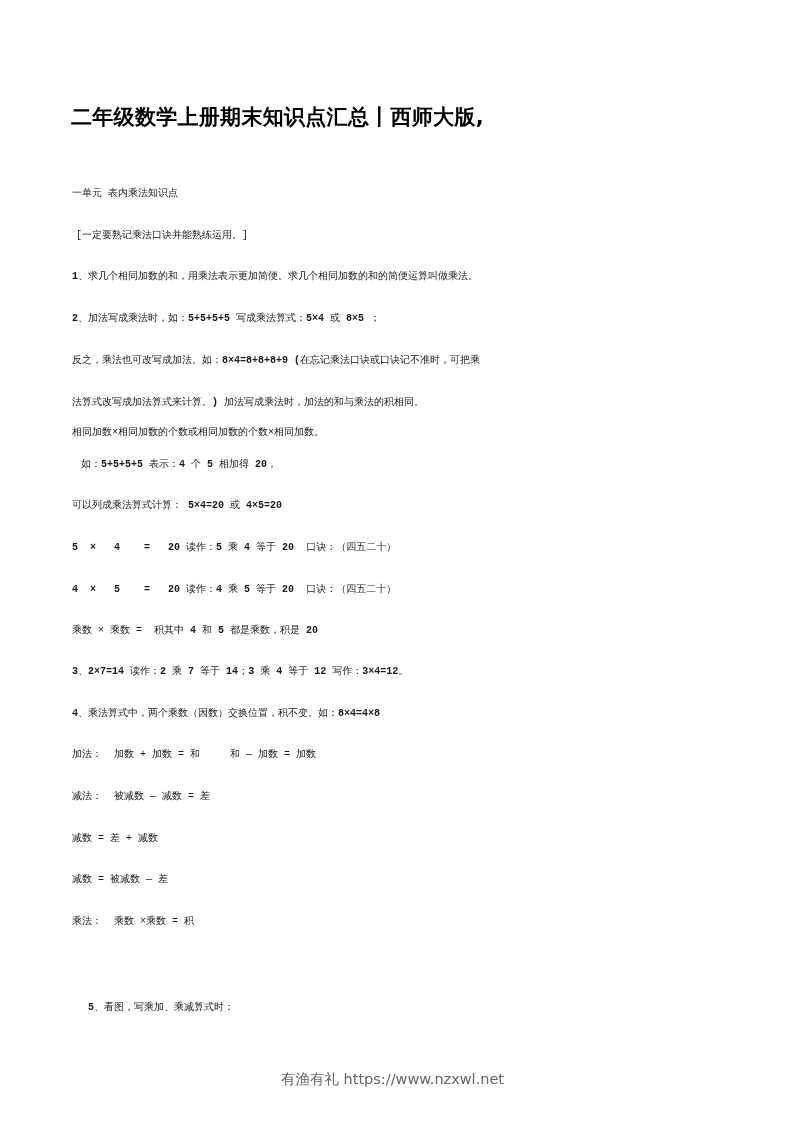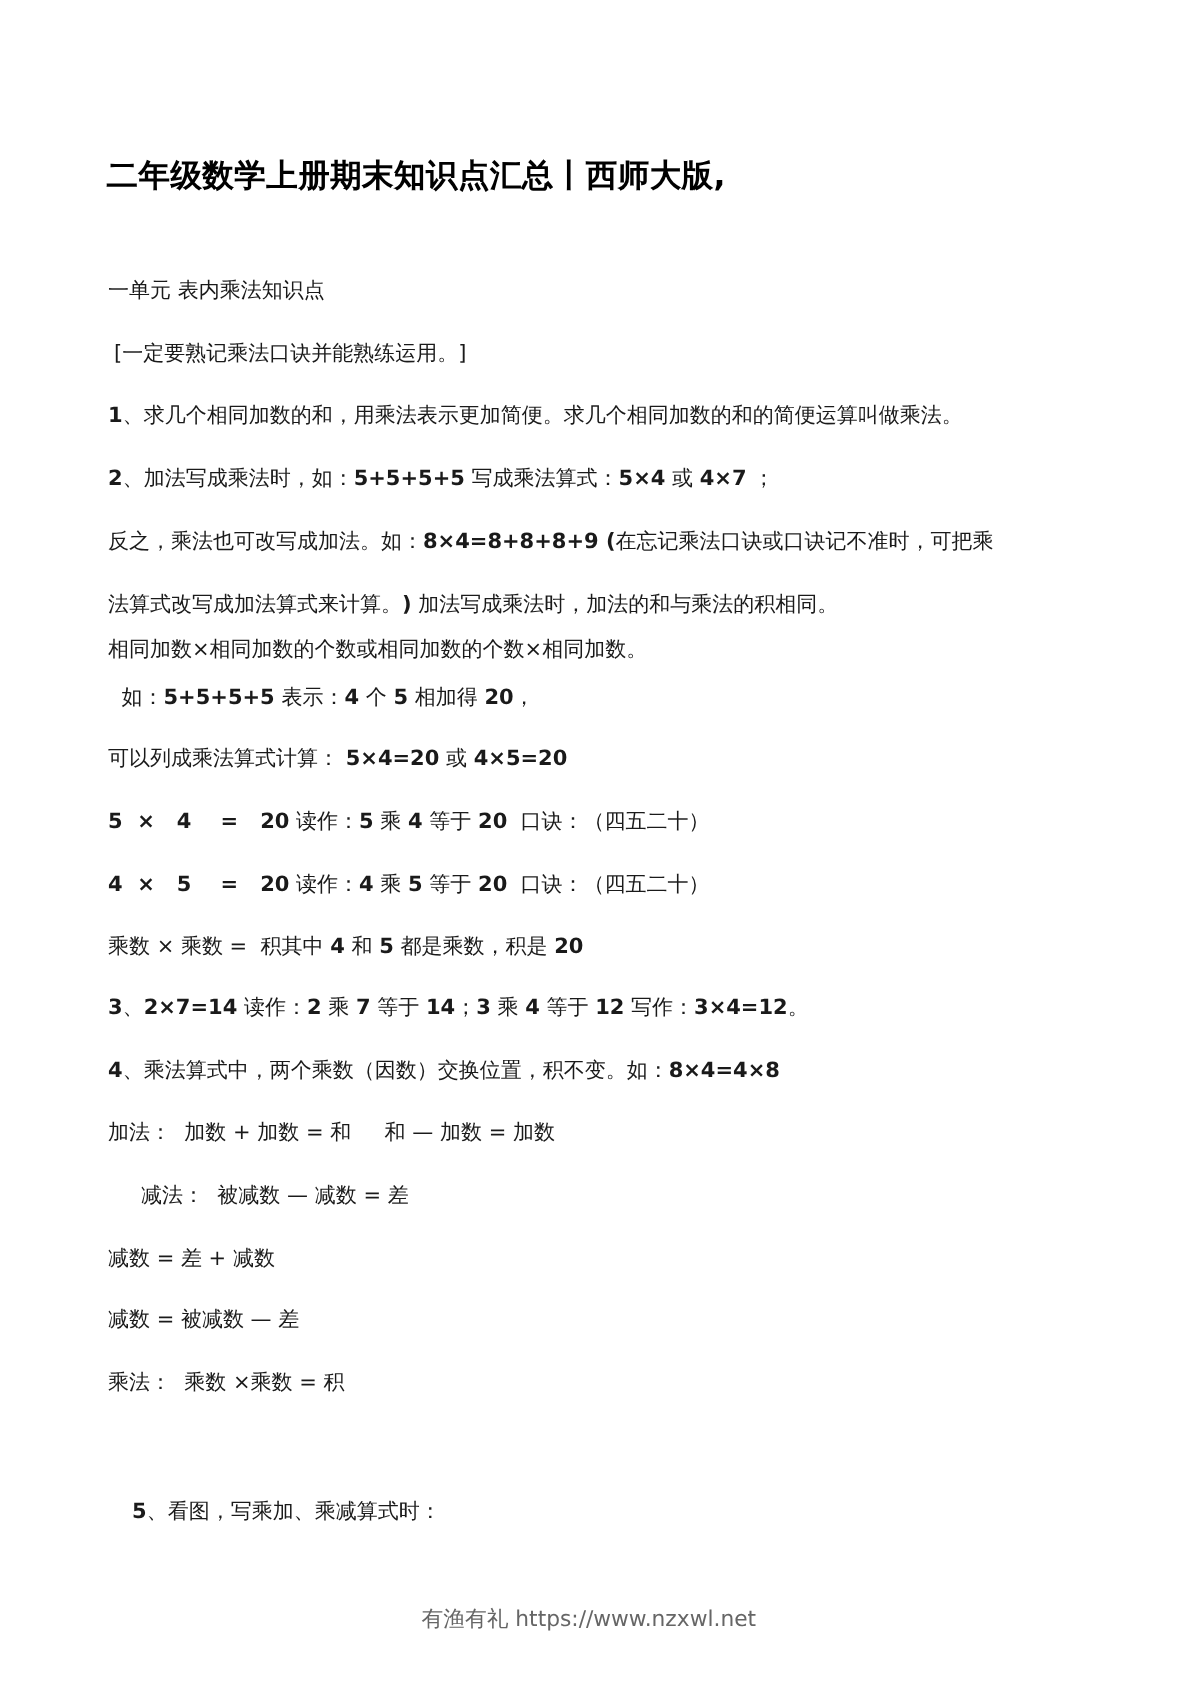--- a/index.html
+++ b/index.html
@@ -3,21 +3,21 @@
 <meta charset="utf-8">
 <style>
   html, body { margin: 0; padding: 0; background: #ffffff; }
   body {
     width: 793px; height: 1122px; position: relative; overflow: hidden;
     font-family: "DejaVu Sans", "Liberation Sans", sans-serif;
     color: #111111;
   }
   .line {
     position: absolute; left: 72px; white-space: nowrap;
-    font-size: 14px; line-height: 20px; color: #1a1a1a;
+    font-size: 10px; line-height: 20px; color: #1a1a1a; font-family: Liberation Mono, monospace;
   }
   .title {
     position: absolute; left: 71px; top: 103px;
     font-size: 21px; font-weight: bold; color: #000000; white-space: nowrap;
     letter-spacing: 0.3px;
   }
   b { font-weight: bold; }
   .footer {
     position: absolute; left: 0; width: 785px; top: 1070px; text-align: center;
     font-size: 14.5px; color: #666666; white-space: nowrap;
@@ -30,21 +30,21 @@
 
 <div class="line" style="top:184px;">一单元  表内乘法知识点</div>
 
 <div class="line" style="top:226px; left:76px;">[一定要熟记乘法口诀并能熟练运用。]</div>
 
 <div class="line" style="top:267px;">
   <b>1</b><span>、求几个相同加数的和，用乘法表示更加简便。求几个相同加数的和的简便运算叫做乘法。</span>
 </div>
 
 <div class="line" style="top:309px;">
-  <b>2</b><span>、加法写成乘法时，如：</span><b>5+5+5+5</b><span> 写成乘法算式：</span><b>5×4</b><span> 或 </span><b>4×7</b><span> ；</span>
+  <b>2</b><span>、加法写成乘法时，如：</span><b>5+5+5+5</b><span> 写成乘法算式：</span><b>5×4</b><span> 或 </span><b>8×5</b><span> ；</span>
 </div>
 
 <div class="line" style="top:351px;">
   <span>反之，乘法也可改写成加法。如：</span><b>8×4=8+8+8+9 (</b><span>在忘记乘法口诀或口诀记不准时，可把乘</span>
 </div>
 
 <div class="line" style="top:393px;">
   <span>法算式改写成加法算式来计算。</span><b>)</b><span> 加法写成乘法时，加法的和与乘法的积相同。</span>
 </div>
 
@@ -72,21 +72,21 @@
 
 <div class="line" style="top:662px;">
   <b>3</b><span>、</span><b>2×7=14</b><span> 读作：</span><b>2</b><span> 乘 </span><b>7</b><span> 等于 </span><b>14</b><span>；</span><b>3</b><span> 乘 </span><b>4</b><span> 等于 </span><b>12</b><span> 写作：</span><b>3×4=12</b><span>。</span>
 </div>
 
 <div class="line" style="top:704px;">
   <b>4</b><span>、乘法算式中，两个乘数（因数）交换位置，积不变。如：</span><b>8×4=4×8</b>
 </div>
 
 <div class="line" style="top:745px; white-space:pre;">加法：  加数 + 加数 = 和     和 — 加数 = 加数</div>
-<div class="line" style="top:787px; white-space:pre;margin-left:22px;">减法：  被减数 — 减数 = 差</div>
+<div class="line" style="top:787px; white-space:pre;">减法：  被减数 — 减数 = 差</div>
 <div class="line" style="top:829px; white-space:pre;">减数 = 差 + 减数</div>
 <div class="line" style="top:870px; white-space:pre;">减数 = 被减数 — 差</div>
 <div class="line" style="top:912px; white-space:pre;">乘法：  乘数 ×乘数 = 积</div>
 
 <div class="line" style="top:998px;margin-left:16px;">
   <b>5</b><span>、看图，写乘加、乘减算式时：</span>
 </div>
 
 <div class="footer">有渔有礼 https://www.nzxwl.net</div>
 

